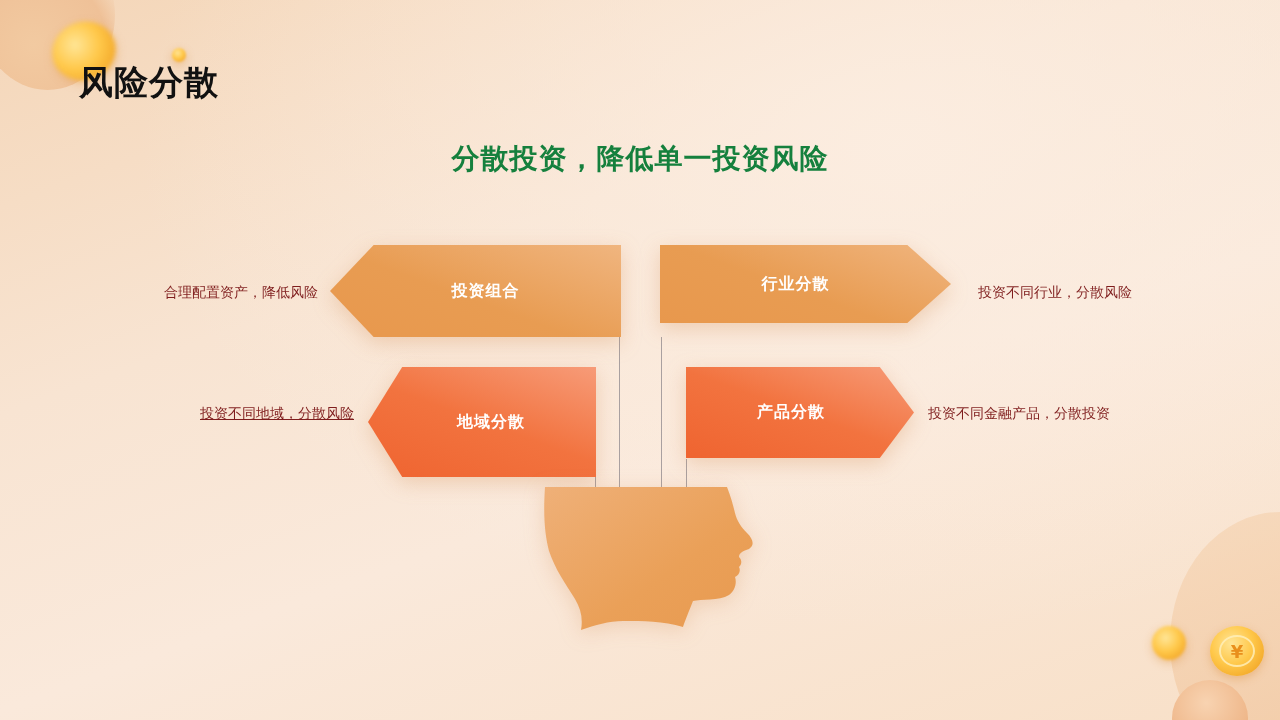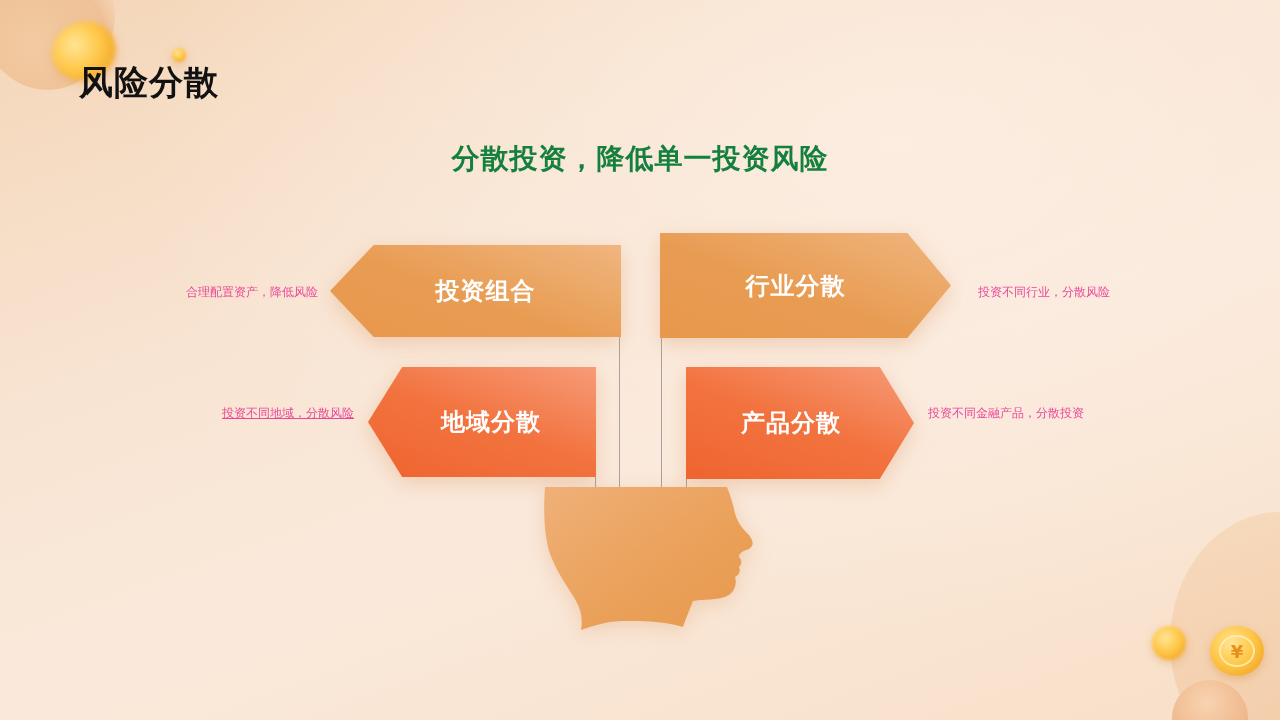--- a/index.html
+++ b/index.html
@@ -57,41 +57,41 @@
       letter-spacing: 1px;
     }
 
     .connector {
       position: absolute; width: 1px; background: #a9a0a0;
     }
 
     .arrow {
       position: absolute;
       display: flex; align-items: center; justify-content: center;
-      color: #fff; font-weight: bold; font-size: 24px;
+      color: #fff; font-weight: bold; font-size: 16px;
       filter: drop-shadow(0 6px 10px rgba(210,130,70,0.28));
     }
     .arrow .shape { position: absolute; inset: 0; }
     .arrow span { position: relative; letter-spacing: 1px; }
     .arrow-left .shape { clip-path: polygon(0% 50%, 15% 0%, 100% 0%, 100% 100%, 15% 100%); }
     .arrow-right .shape { clip-path: polygon(0% 0%, 85% 0%, 100% 50%, 85% 100%, 0% 100%); }
     .tone-amber .shape { background: linear-gradient(200deg, #f0b57f 0%, #e89c52 55%, #e8984d 100%); }
     .tone-red .shape { background: linear-gradient(200deg, #f79b78 0%, #f2733f 50%, #ef6430 100%); }
 
     .arrow-portfolio { left: 330px; top: 245px; width: 291px; height: 92px; }
     .arrow-portfolio span { margin-left: 20px; }
-    .arrow-industry { left: 660px; top: 233px; width: 291px; height: 105px; }
+    .arrow-industry { left: 660px; top: 245px; width: 291px; height: 78px; }
     .arrow-industry span { margin-right: 20px; }
     .arrow-region { left: 368px; top: 367px; width: 228px; height: 110px; }
     .arrow-region span { margin-left: 18px; }
-    .arrow-product { left: 686px; top: 367px; width: 228px; height: 112px; }
+    .arrow-product { left: 686px; top: 367px; width: 228px; height: 91px; }
     .arrow-product span { margin-right: 18px; }
 
     .desc {
-      position: absolute; font-size: 12px; color: #ec4899; white-space: nowrap;
+      position: absolute; font-size: 14px; color: #7f1d1d; white-space: nowrap;
     }
     .desc-portfolio { right: 962px; top: 284px; }
     .desc-industry { left: 978px; top: 284px; text-align: right; }
     .desc-region { right: 926px; top: 405px; text-decoration: underline; }
     .desc-product { left: 928px; top: 405px; }
 
     .head {
       position: absolute; left: 543px; top: 487px; width: 212px; height: 146px;
       filter: drop-shadow(0 4px 10px rgba(210,130,70,0.25));
     }

